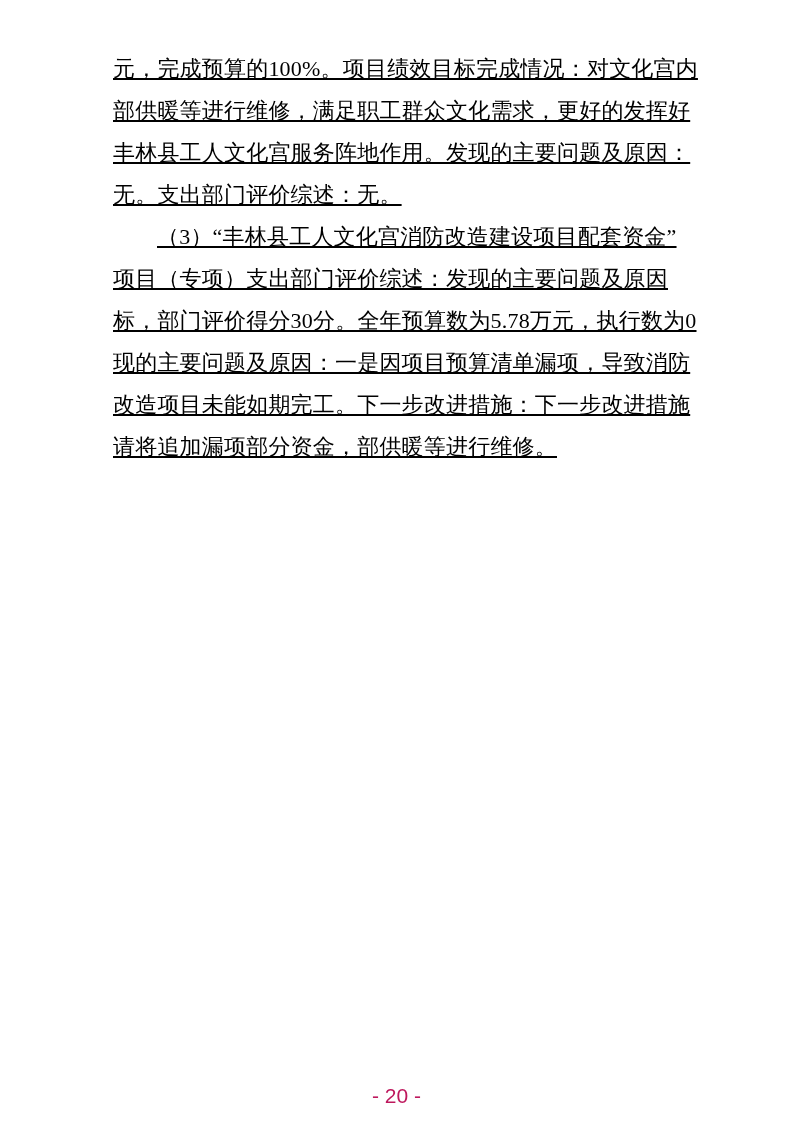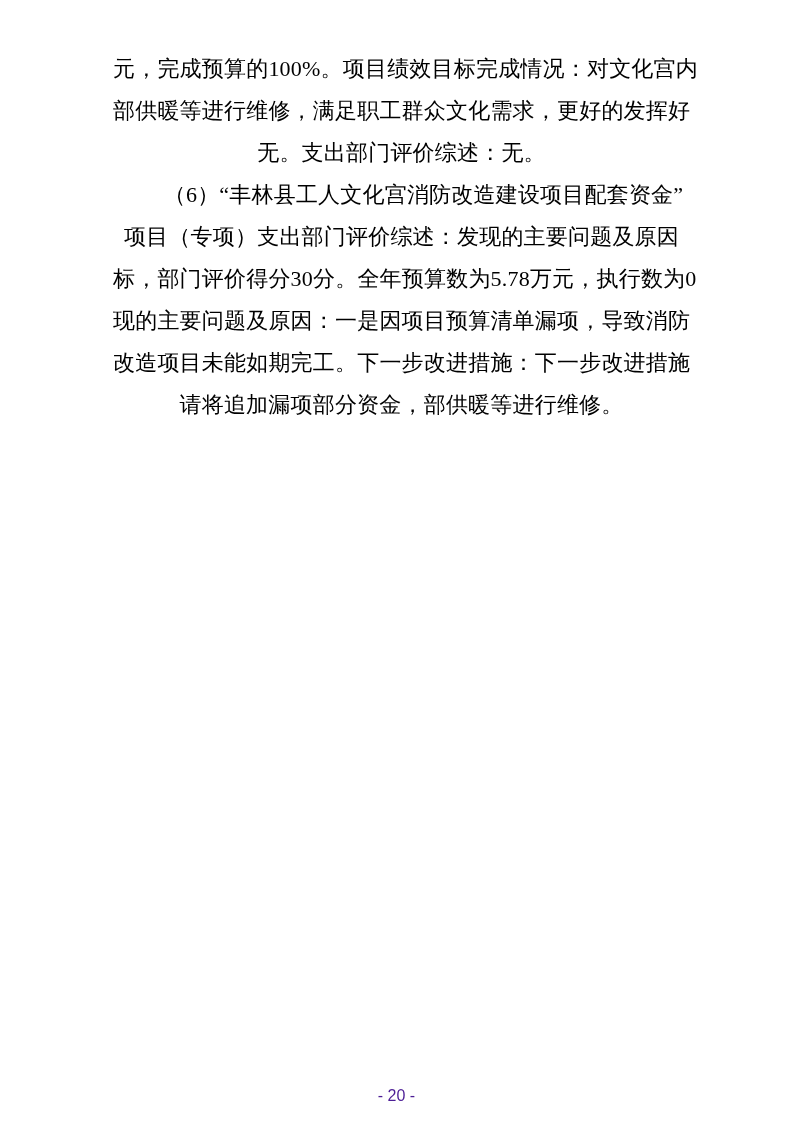--- a/index.html
+++ b/index.html
@@ -23,51 +23,53 @@
     width: 577px;
   }
   .para {
     margin: 0;
     padding: 0;
   }
   .line {
     font-size: 22px;
     line-height: 42px;
     white-space: nowrap;
-    text-align: center;
+    text-align: left;
     letter-spacing: 0.2px;
     color: #000000;
+    text-decoration: underline;
   }
   .line.indent {
     text-indent: 44px;
   }
   .page-number {
     position: absolute;
     left: 0;
     top: 1086px;
     width: 100%;
     text-align: center;
     font-family: "Liberation Sans", "DejaVu Sans", sans-serif;
-    font-size: 16px;
+    font-size: 21px;
     line-height: 20px;
-    color: #4c1d95;
+    color: #be185d;
   }
 </style>
 </head>
 <body>
 
 <div class="page">
   <div class="doc-body">
       <div class="para">
         <div class="line">元，完成预算的100%。项目绩效目标完成情况：对文化宫内</div>
         <div class="line">部供暖等进行维修，满足职工群众文化需求，更好的发挥好</div>
+        <div class="line">丰林县工人文化宫服务阵地作用。发现的主要问题及原因：</div>
         <div class="line">无。支出部门评价综述：无。</div>
       </div>
       <div class="para">
-        <div class="line indent">（6）“丰林县工人文化宫消防改造建设项目配套资金”</div>
+        <div class="line indent">（3）“丰林县工人文化宫消防改造建设项目配套资金”</div>
         <div class="line">项目（专项）支出部门评价综述：发现的主要问题及原因</div>
         <div class="line">标，部门评价得分30分。全年预算数为5.78万元，执行数为0</div>
         <div class="line">现的主要问题及原因：一是因项目预算清单漏项，导致消防</div>
         <div class="line">改造项目未能如期完工。下一步改进措施：下一步改进措施</div>
         <div class="line">请将追加漏项部分资金，部供暖等进行维修。</div>
       </div>
     </div>
   <div class="page-number">- 20 -</div>
 </div>
 

